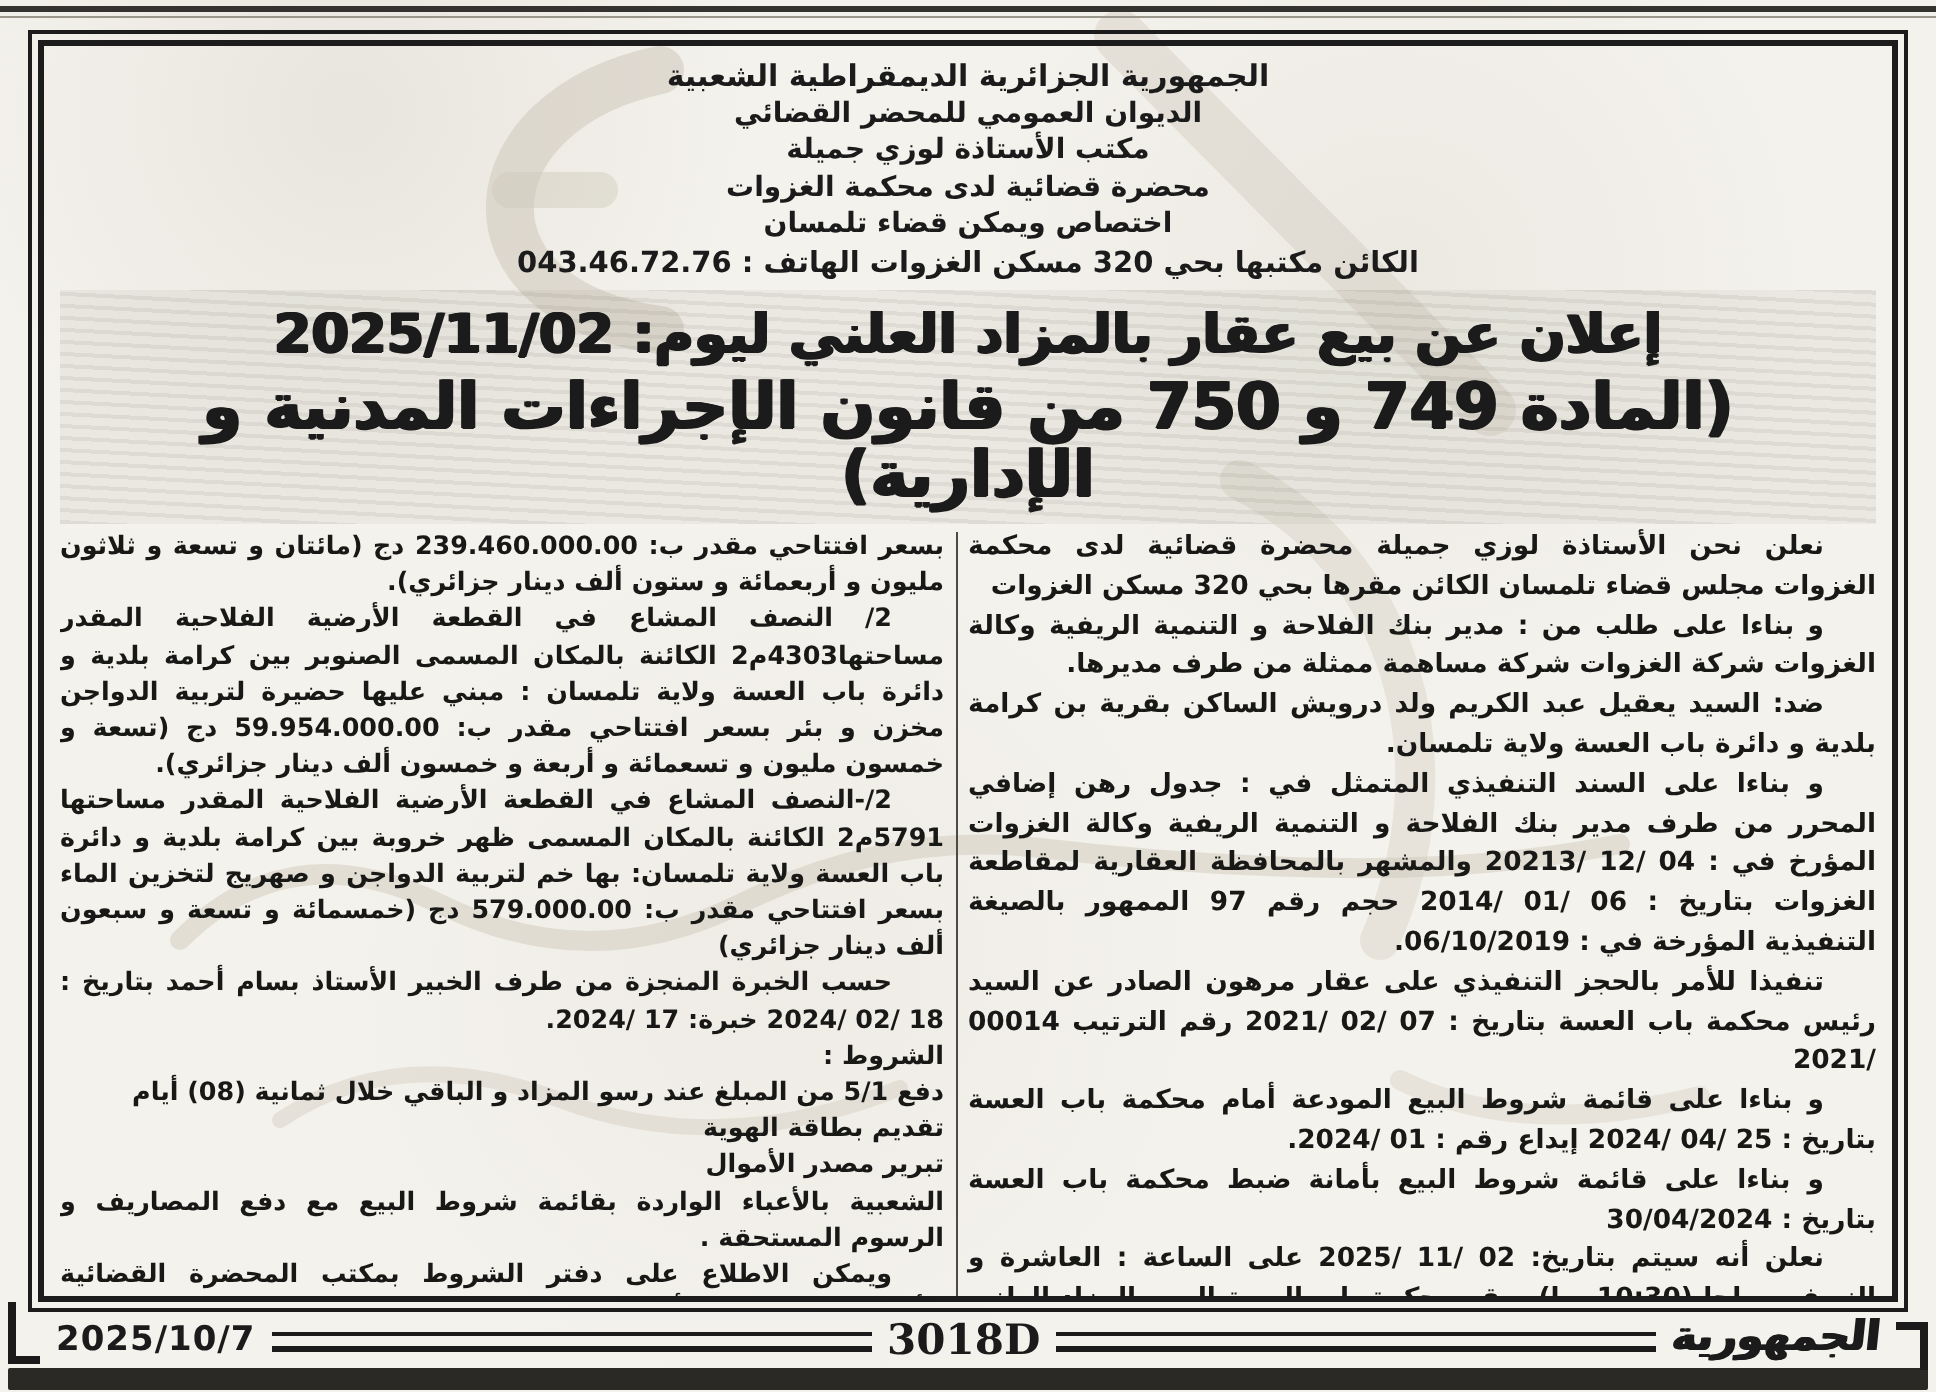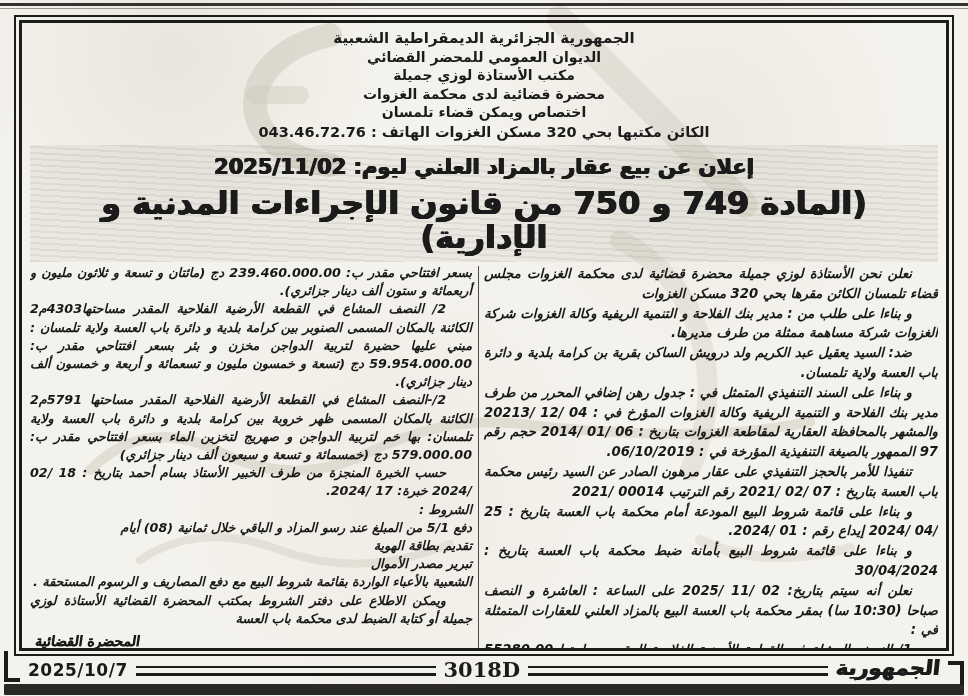--- a/index.html
+++ b/index.html
@@ -43,32 +43,32 @@
   .ad-header .hline.phone{font-size:14.5px;margin-top:1px;}
   
   .title-zone{
     direction:rtl;text-align:center;
     margin:4px 0 2px 0;padding:4px 4px 8px 4px;
     background:
       repeating-linear-gradient(3deg, rgba(110,106,96,0.10) 0 2px, rgba(0,0,0,0) 2px 6px),
       rgba(150,145,132,0.10);
   }
   .title-line{
-    font-weight:bold;font-size:21px;line-height:37px;
+    font-weight:bold;font-size:27px;line-height:37px;
     text-shadow:0.7px 0 currentColor,-0.7px 0 currentColor,0 0.4px currentColor;
     letter-spacing:0.2px;
   }
   .title-line.second{font-size:32px;line-height:34px;}
   
   .body-cols{
     direction:rtl;
     display:flex;justify-content:space-between;align-items:stretch;
     height:424px;overflow:hidden;margin-top:2px;
   }
-  .col{text-align:justify;font-weight:bold;color:#181816;font-style:italic;}
+  .col{text-align:justify;font-weight:bold;color:#181816;}
   .col-right{width:454px;font-size:13.2px;line-height:19.8px;}
   .col-left{width:442px;font-size:12.7px;line-height:18.2px;}
   .col-divider{width:0;border-left:1.5px solid #4d4a44;margin:2px 2px 6px 2px;}
   .para{margin:0;}
   .para.indent{text-indent:26px;}
   .signature{
     font-size:14px;font-weight:bold;text-align:left;
     margin-top:4px;padding-left:4px;
     text-shadow:0.5px 0 currentColor;
     transform:skewX(6deg);

